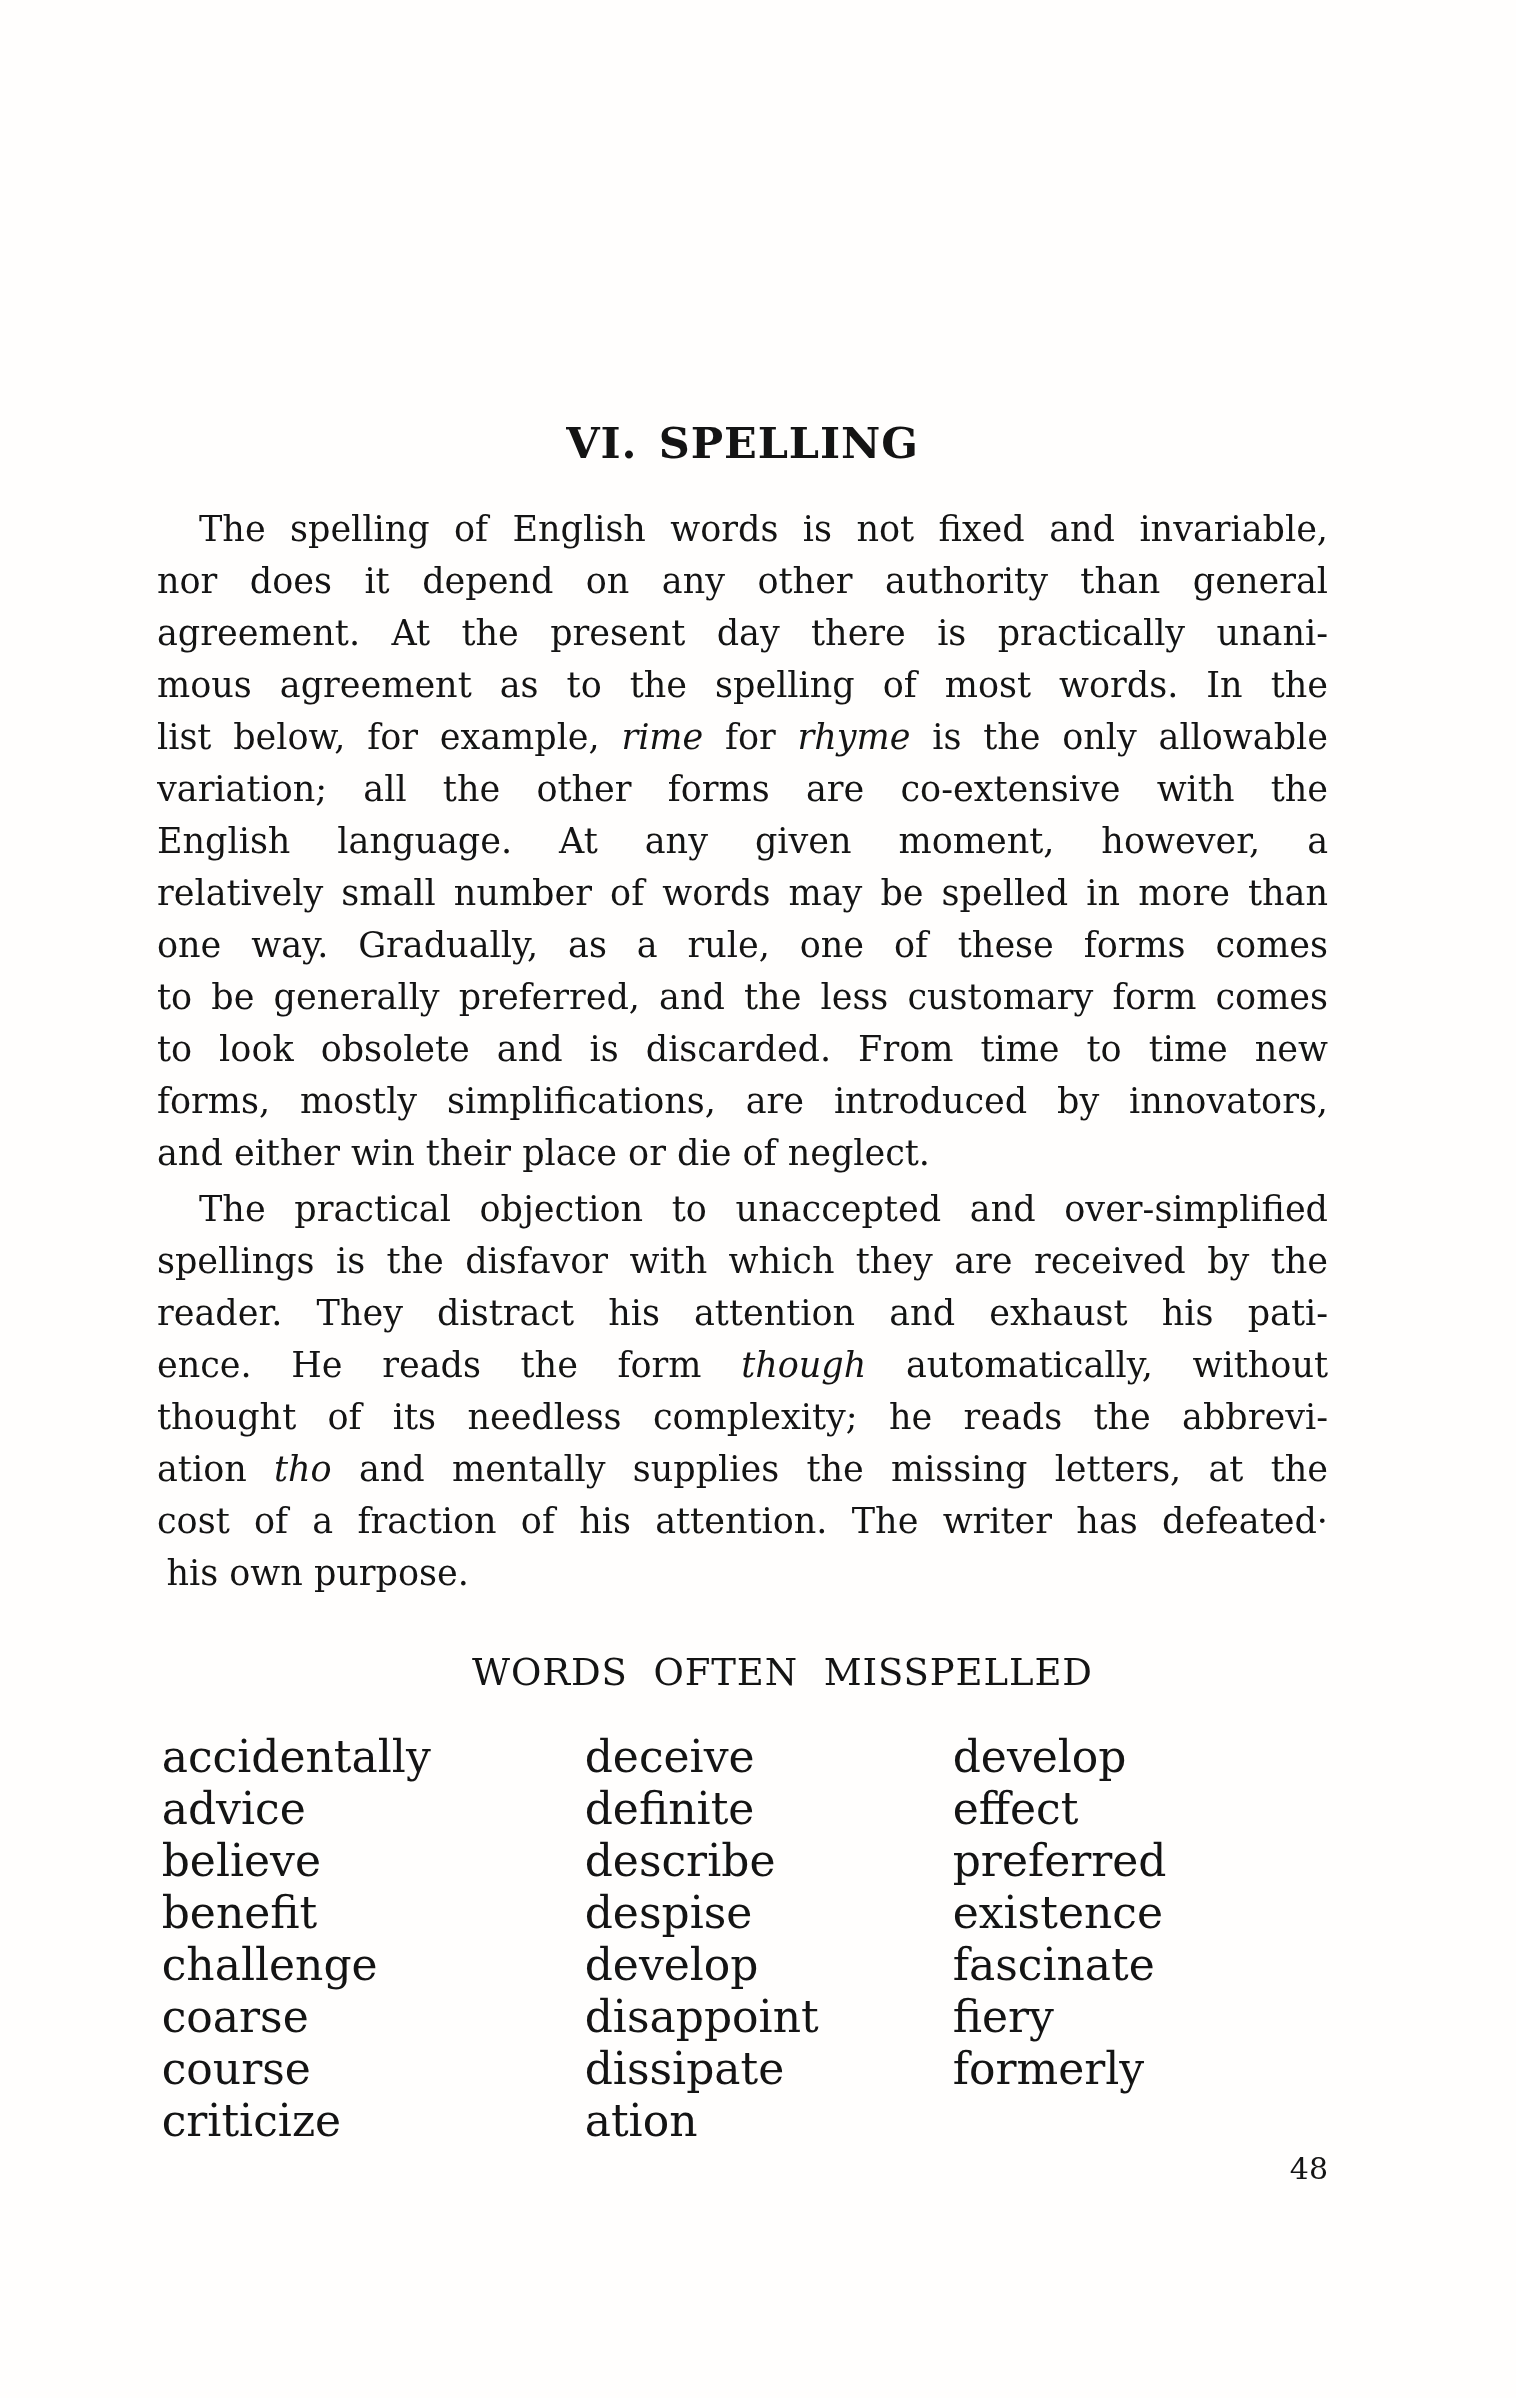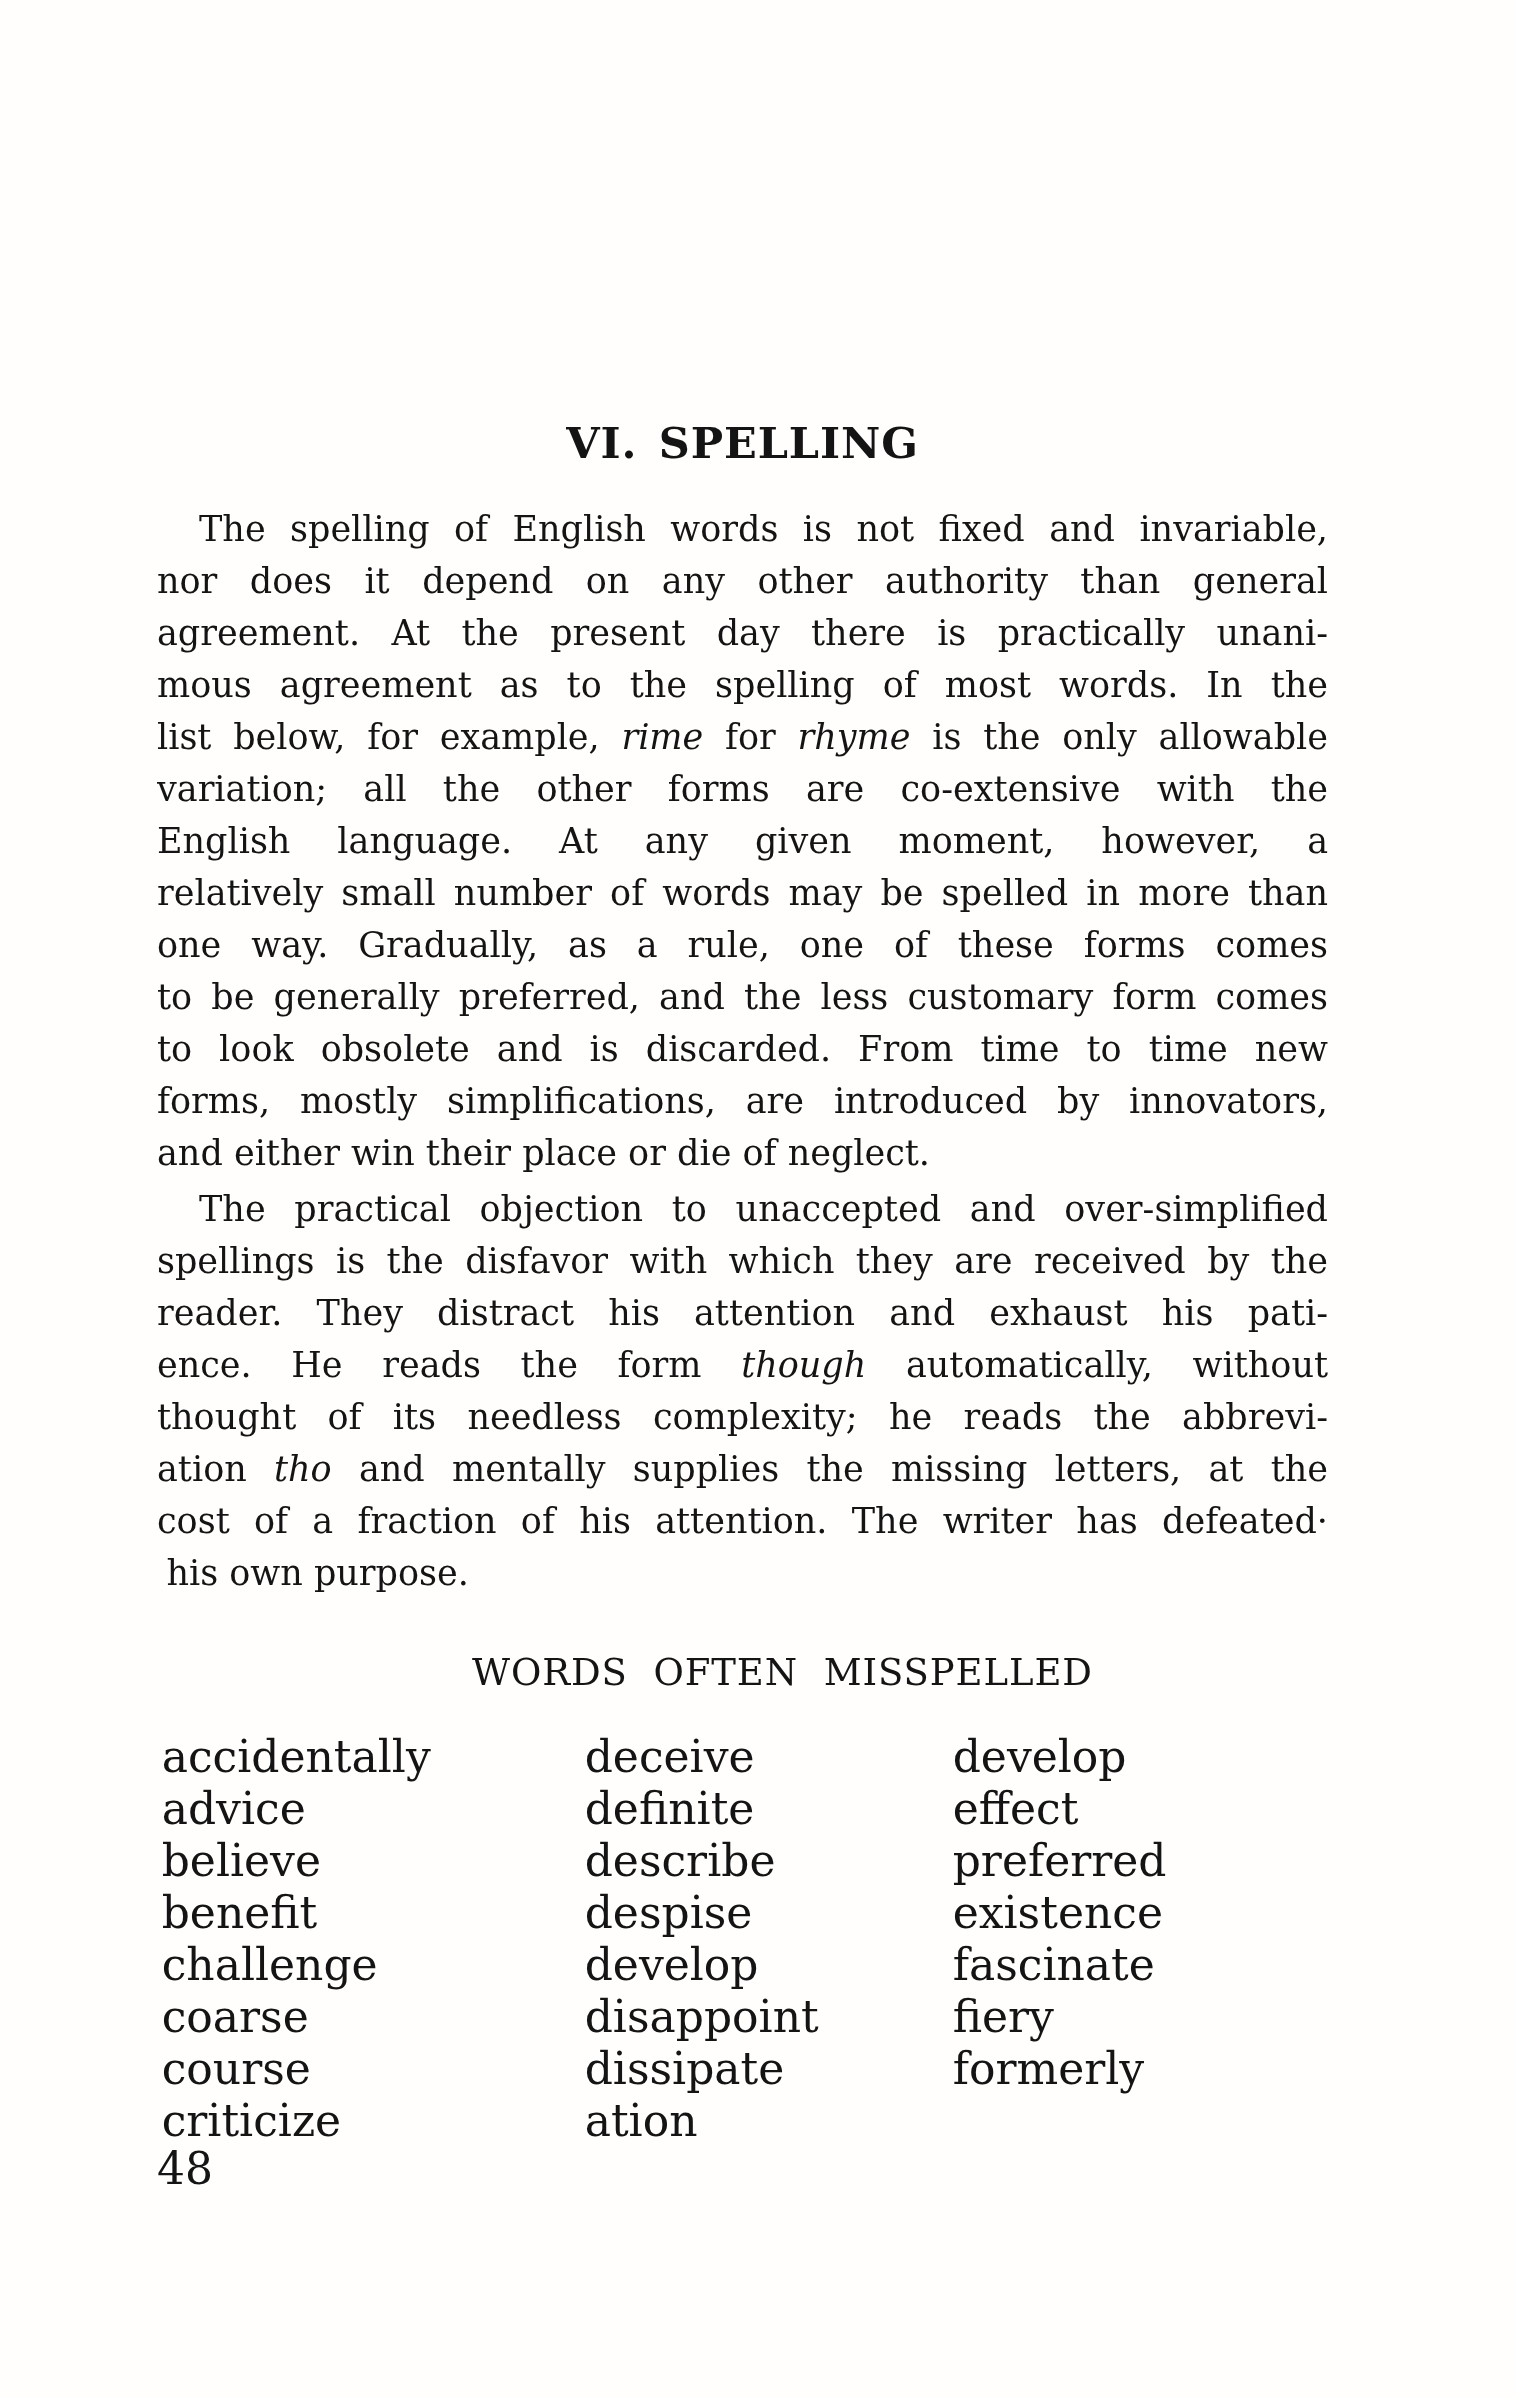--- a/index.html
+++ b/index.html
@@ -76,22 +76,22 @@
     grid-template-rows: repeat(8, 52px);
     grid-template-columns: 423px 368px auto;
   }
   .word-item {
     font-size: 44px;
     line-height: 52px;
     white-space: nowrap;
   }
   .page-number {
     margin-top: 1.9px;
-    text-align: left;
-    font-size: 44px;
+    text-align: right;
+    font-size: 30px;
     line-height: 39px;
   }
 </style>
 </head>
 <body>
 
 <div class="page">
   <div class="content">
 
     <h1 class="chapter-title">VI. SPELLING</h1>

